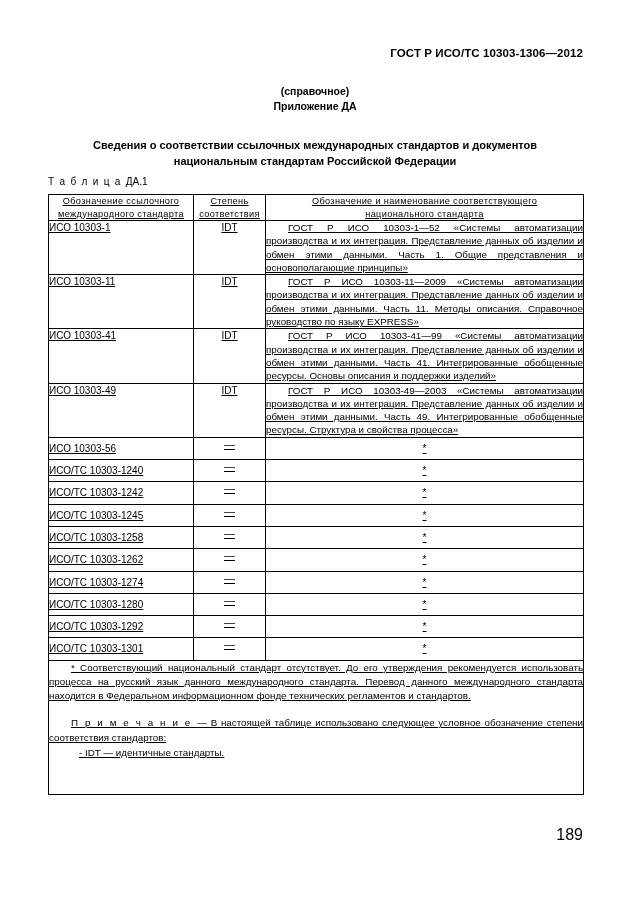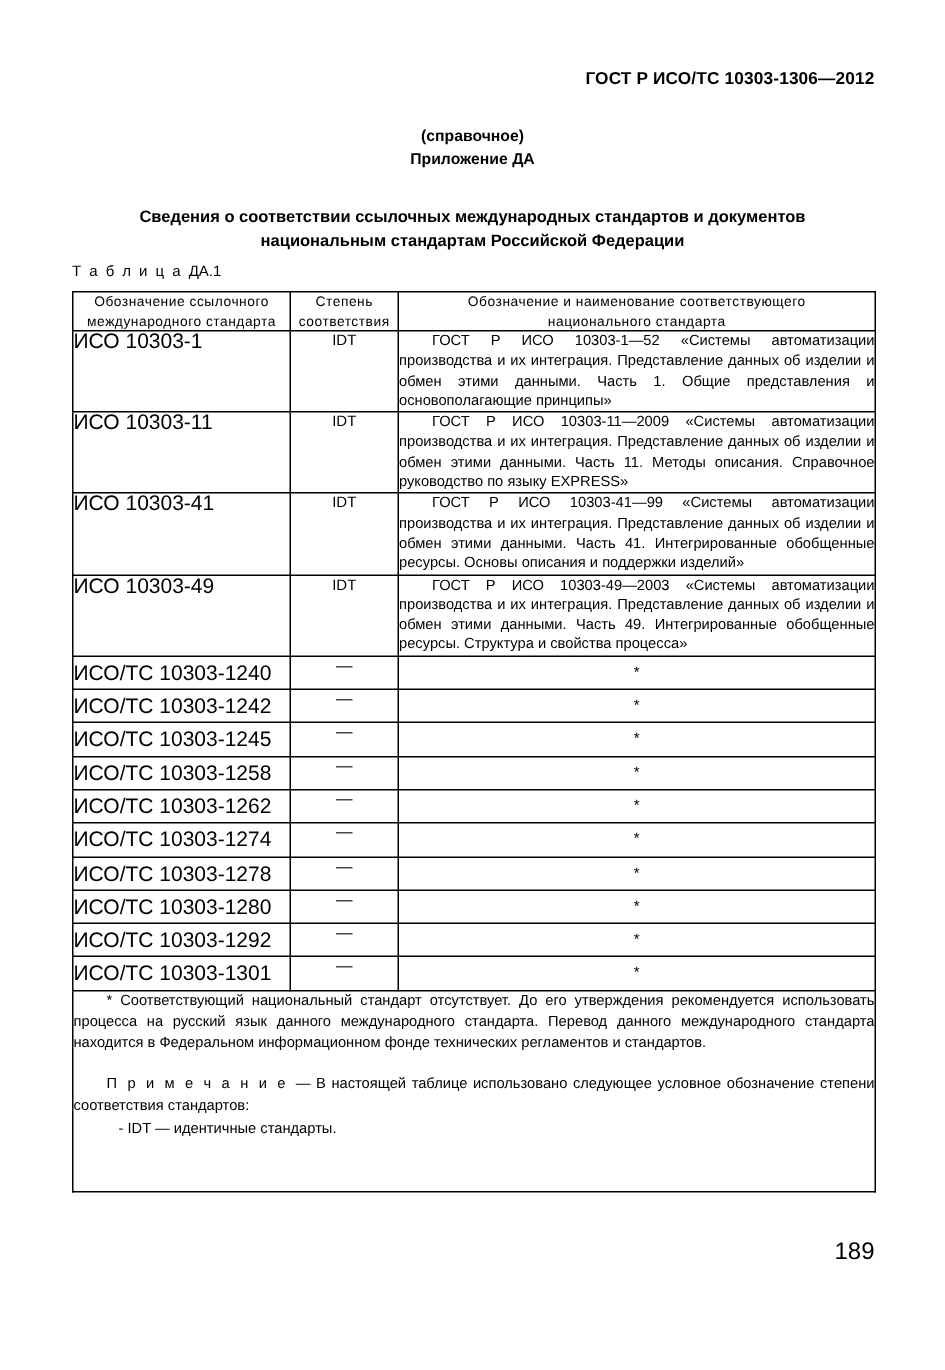--- a/index.html
+++ b/index.html
@@ -70,20 +70,21 @@
 
   
   .std-table {
     position: absolute;
     top: 194px;
     left: 48px;
     width: 535px;
     border-collapse: collapse;
     table-layout: fixed;
     font-size: 9.6px;
+    text-decoration: underline;
   }
   .std-table td, .std-table th {
     border: 1px solid #000000;
     padding: 0;
     vertical-align: top;
     font-weight: normal;
   }
 
   col.c1 { width: 145px; }
   col.c2 { width:  72px; }
@@ -96,21 +97,21 @@
     line-height: 12.5px;
     letter-spacing: 0.35px;
     font-size: 9.2px;
   }
 
   
   .col-ref {
     padding: 5px 0 5px 8px;
     line-height: 13px;
     white-space: nowrap;
-    font-size: 14px;
+    font-size: 10px;
   }
 
   
   .col-deg {
     text-align: center;
     padding: 5px 2px;
     font-size: 10px;
     line-height: 13px;
   }
   .col-deg.dash {
@@ -235,20 +236,25 @@
         <td class="col-deg">IDT</td>
         <td class="col-nat">ГОСТ Р ИСО 10303-41—99 «Системы автоматизации производства и их интеграция. Представление данных об изделии и обмен этими данными. Часть 41. Интегрированные обобщенные ресурсы. Основы описания и поддержки изделий»</td>
       </tr>
 
       <tr>
         <td class="col-ref">ИСО  10303-49</td>
         <td class="col-deg">IDT</td>
         <td class="col-nat">ГОСТ Р ИСО 10303-49—2003 «Системы автоматизации производства и их интеграция. Представление данных об изделии и обмен этими данными. Часть 49. Интегрированные обобщенные ресурсы. Структура и свойства процесса»</td>
       </tr>
 
+      <tr class="short">
+        <td class="col-ref">ИСО  10303-56</td>
+        <td class="col-deg dash">—</td>
+        <td class="col-nat star">*</td>
+      </tr>
 
       <tr class="short">
         <td class="col-ref">ИСО/ТС 10303-1240</td>
         <td class="col-deg dash">—</td>
         <td class="col-nat star">*</td>
       </tr>
 
       <tr class="short">
         <td class="col-ref">ИСО/ТС 10303-1242</td>
         <td class="col-deg dash">—</td>
@@ -272,25 +278,20 @@
         <td class="col-deg dash">—</td>
         <td class="col-nat star">*</td>
       </tr>
 
       <tr class="short">
         <td class="col-ref">ИСО/ТС 10303-1274</td>
         <td class="col-deg dash">—</td>
         <td class="col-nat star">*</td>
       </tr>
 
-      <tr class="short">
-        <td class="col-ref">ИСО/ТС 10303-1278</td>
-        <td class="col-deg dash">—</td>
-        <td class="col-nat star">*</td>
-      </tr>
 
       <tr class="short">
         <td class="col-ref">ИСО/ТС 10303-1280</td>
         <td class="col-deg dash">—</td>
         <td class="col-nat star">*</td>
       </tr>
 
       <tr class="short">
         <td class="col-ref">ИСО/ТС 10303-1292</td>
         <td class="col-deg dash">—</td>

